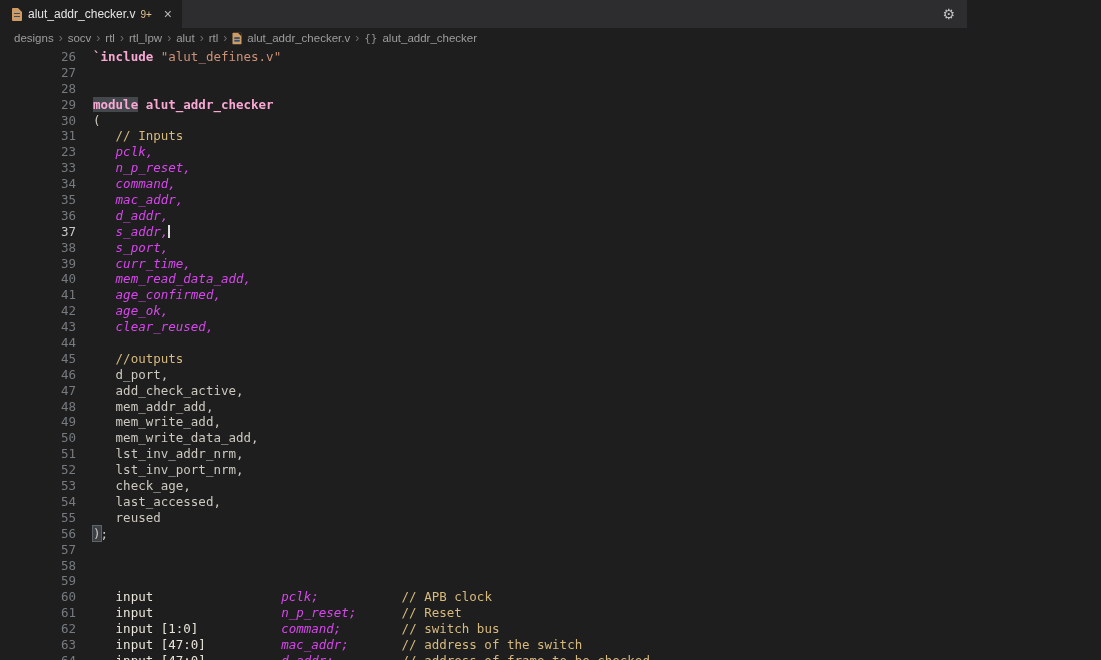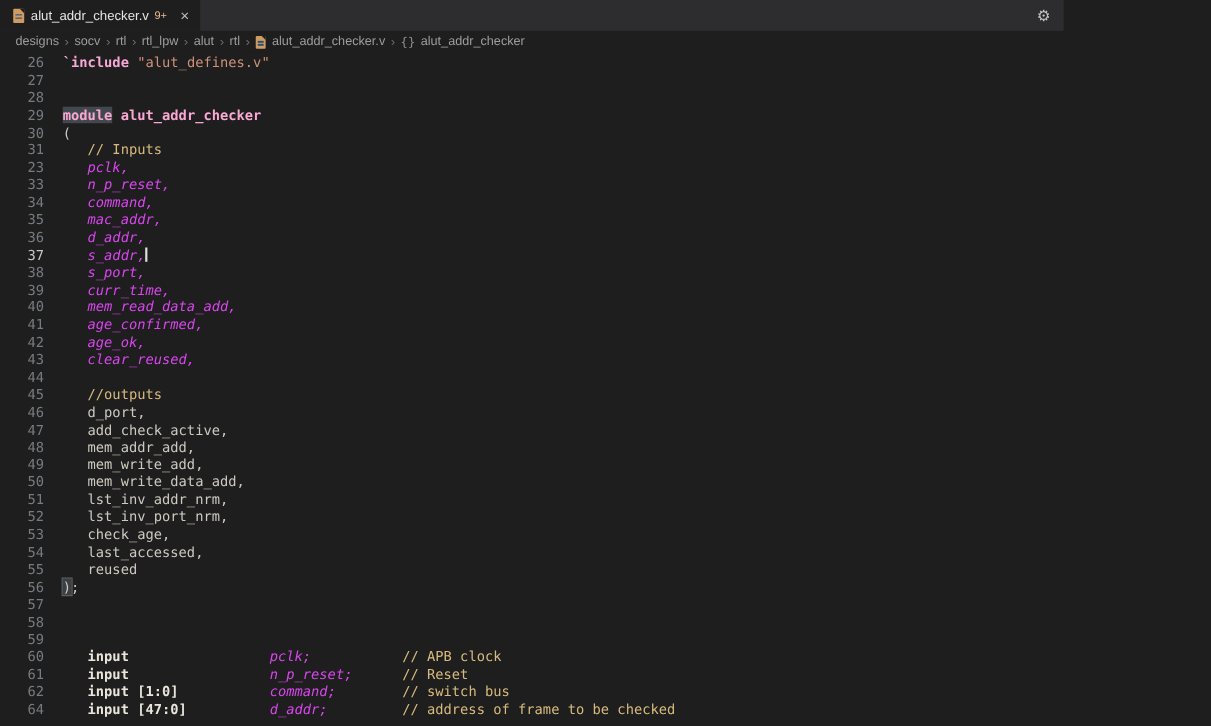--- a/index.html
+++ b/index.html
@@ -22,31 +22,31 @@
   .bsym-icon { color:#8f8f8f; font-family:"DejaVu Sans Mono", monospace; font-size:11px; }
 
   
   .ficon { width:10px; height:13px; background:#cf9b62; border-radius:1px; position:relative; flex:none; display:inline-block; }
   .ficon::before { content:""; position:absolute; right:0; top:0; border-style:solid; border-width:0 4px 4px 0; border-color:transparent #1e1e1e transparent transparent; }
   .ficon::after { content:""; position:absolute; left:2px; top:5px; width:6px; height:1.5px; background:#2d4f73; box-shadow:0 3px 0 #2d4f73; }
   .breadcrumb .ficon { transform:scale(0.9); }
 
   
   .editor { flex:1; font-family:"DejaVu Sans Mono", monospace; font-size:12.5px; line-height:15.9px; overflow:hidden; padding-top:1px; }
-  .line { display:flex; height:15.9px; white-space:pre; }
+  .line { display:flex; height:15.9px; white-space:pre;padding-left:36px; }
   .num { width:40px; flex:none; text-align:right; color:#767b80; }
   .num.active { color:#c8c8c8; }
   .text { padding-left:17px; color:#cdc9c0; }
 
   .tok-plain   { color:#cdc9c0; }
   .tok-kw      { color:#f9a8d4; font-weight:bold; }
   .tok-string  { color:#ce9178; }
   .tok-comment { color:#d7ba7d; }
   .tok-port    { color:#d946ef; font-style:italic; }
-  .tok-decl    { color:#e9e5da; font-weight:bold; }
+  .tok-decl    { color:#e9e5da; font-weight:normal; }
   .hl  { background:#43484d;text-align:center; }
   .box { background:#3c4044; outline:1px solid #5f6468; }
   .cursor { display:inline-block; width:1.5px; height:13px; background:#dedede; vertical-align:-2px; }
 </style>
 </head>
 <body>
 
 <div class="app">
 
   <div class="tabbar">
@@ -111,17 +111,18 @@
         <div class="line"><span class="num">53</span><span class="text"><span class="tok-plain">   </span><span class="tok-plain">check_age,</span></span></div>
         <div class="line"><span class="num">54</span><span class="text"><span class="tok-plain">   </span><span class="tok-plain">last_accessed,</span></span></div>
         <div class="line"><span class="num">55</span><span class="text"><span class="tok-plain">   </span><span class="tok-plain">reused</span></span></div>
         <div class="line"><span class="num">56</span><span class="text"><span class="tok-plain box">)</span><span class="tok-plain">;</span></span></div>
         <div class="line"><span class="num">57</span><span class="text"></span></div>
         <div class="line"><span class="num">58</span><span class="text"></span></div>
         <div class="line"><span class="num">59</span><span class="text"></span></div>
         <div class="line"><span class="num">60</span><span class="text"><span class="tok-plain">   </span><span class="tok-decl">input</span><span class="tok-plain">                 </span><span class="tok-port">pclk;</span><span class="tok-plain">           </span><span class="tok-comment">// APB clock</span></span></div>
         <div class="line"><span class="num">61</span><span class="text"><span class="tok-plain">   </span><span class="tok-decl">input</span><span class="tok-plain">                 </span><span class="tok-port">n_p_reset;</span><span class="tok-plain">      </span><span class="tok-comment">// Reset</span></span></div>
         <div class="line"><span class="num">62</span><span class="text"><span class="tok-plain">   </span><span class="tok-decl">input [1:0]</span><span class="tok-plain">           </span><span class="tok-port">command;</span><span class="tok-plain">        </span><span class="tok-comment">// switch bus</span></span></div>
+        <div class="line"><span class="num">63</span><span class="text"><span class="tok-plain">   </span><span class="tok-decl">input [47:0]</span><span class="tok-plain">          </span><span class="tok-port">mac_addr;</span><span class="tok-plain">       </span><span class="tok-comment">// address of the switch</span></span></div>
         <div class="line"><span class="num">64</span><span class="text"><span class="tok-plain">   </span><span class="tok-decl">input [47:0]</span><span class="tok-plain">          </span><span class="tok-port">d_addr;</span><span class="tok-plain">         </span><span class="tok-comment">// address of frame to be checked</span></span></div>
       </div>
   </div>
 
 </div>
 
 </body></html>

